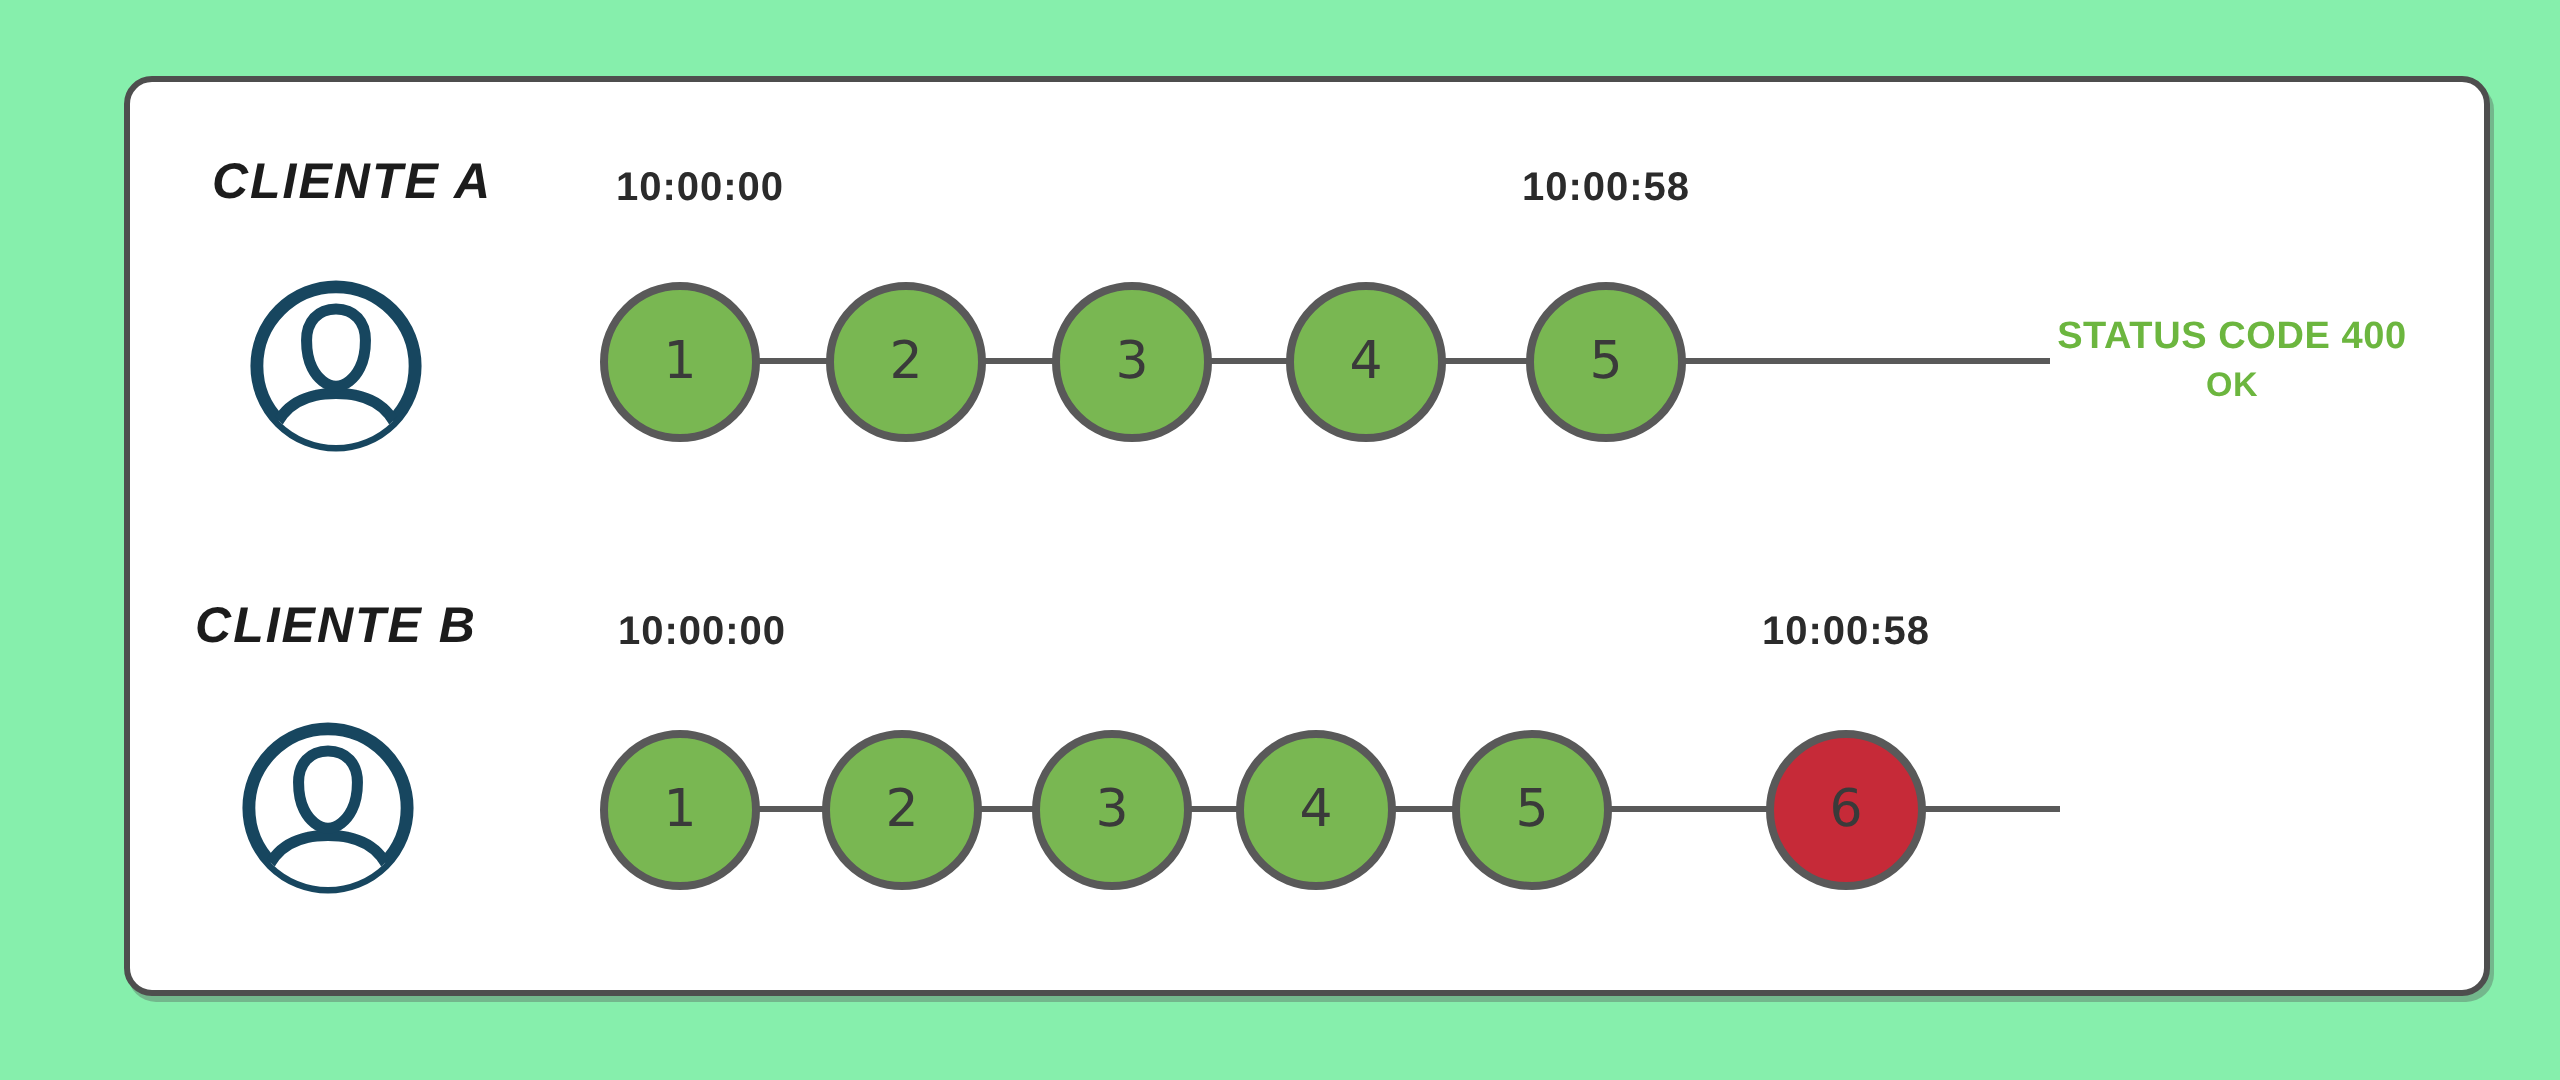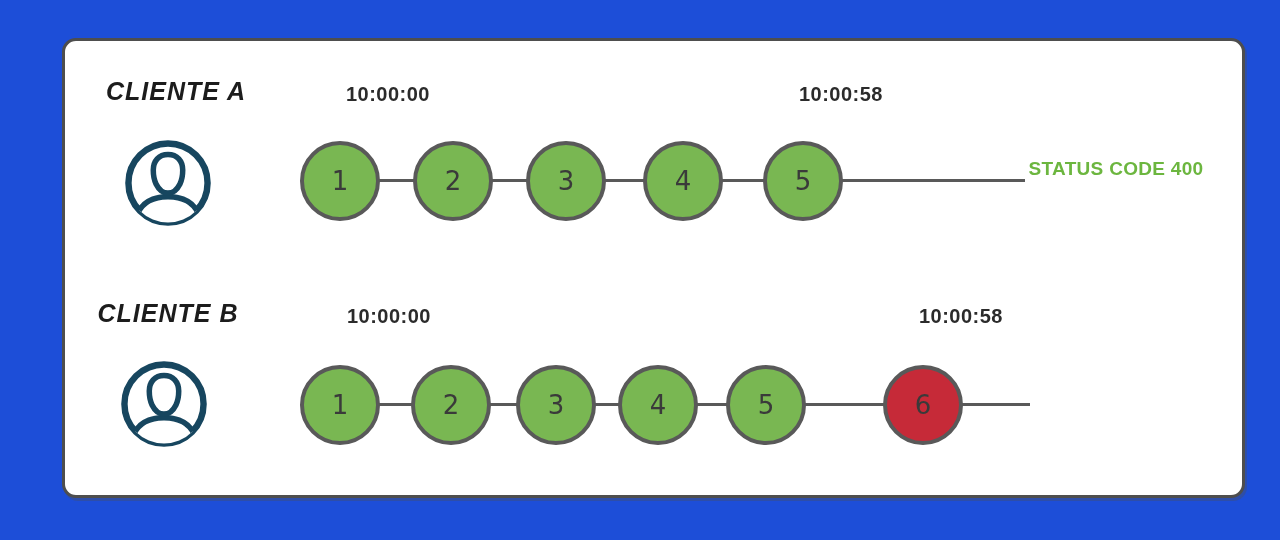--- a/index.html
+++ b/index.html
@@ -1,20 +1,20 @@
 <!DOCTYPE html>
 <html style="--green-fill: #79b752; --red-fill: #c62a38; --green-text: #6cb63f; --red-text: #d12c3c; --stroke: #595959; --frame-border: #4e4e4e; --avatar-blue: #17465f; --dark-text: #1c1c1c;"><head>
 <meta charset="utf-8">
 <style>
   html, body { margin: 0; padding: 0; background: #ffffff; }
   .stage {
     position: relative;
     width: 1280px;
     height: 540px;
-    background: #1d4ed8;
+    background: #86efac;
     overflow: hidden;
     font-family: "Liberation Sans", sans-serif;
   }
   .frame {
     position: absolute;
     left: 62px; top: 38px;
     width: 1177px; height: 454px;
     border: 3px solid var(--frame-border, #4e4e4e);
     border-radius: 14px;
     background: #ffffff;
@@ -25,21 +25,21 @@
     text-align: center;
     font-size: 25px;
     font-weight: 700;
     font-style: italic;
     letter-spacing: 1px;
     color: var(--dark-text, #1c1c1c);
   }
   .avatar { position: absolute; width: 92px; height: 92px; }
   .timestamp {
     position: absolute;
-    text-align: right;
+    text-align: center;
     font-size: 20px;
     font-weight: 700;
     color: #2b2b2b;
     letter-spacing: 0.5px;
   }
   .timeline-line {
     position: absolute;
     height: 3px;
     background: var(--stroke, #595959);
     z-index: 1;
@@ -106,20 +106,21 @@
       <div class="timeline-line" style="left: 275px; top: 138px; width: 685px;"></div>
       <div class="circles">
           <div class="request-circle ok" style="left: 235px; top: 100px;">1</div>
           <div class="request-circle ok" style="left: 348px; top: 100px;">2</div>
           <div class="request-circle ok" style="left: 461px; top: 100px;">3</div>
           <div class="request-circle ok" style="left: 578px; top: 100px;">4</div>
           <div class="request-circle ok" style="left: 698px; top: 100px;">5</div>
         </div>
       <div class="status status-ok" style="left: 936px; top: 117px; width: 230px;">
         <div class="status-line1">STATUS CODE 400</div>
+        <div class="status-line2">OK</div>
       </div>
     </div>
 
     <div>
       <div class="client-label" style="left: -7px; top: 258px; width: 220px; font-style: italic;">CLIENTE B</div>
       <svg class="avatar" viewBox="0 0 100 100" style="left: 53px; top: 317px;">
           <use href="#avatar-symbol"></use>
         </svg>
       <div class="timestamp start" style="left: 206px; top: 264px; width: 160px;">10:00:00</div>
       <div class="timestamp end" style="left: 778px; top: 264px; width: 160px;">10:00:58</div>

